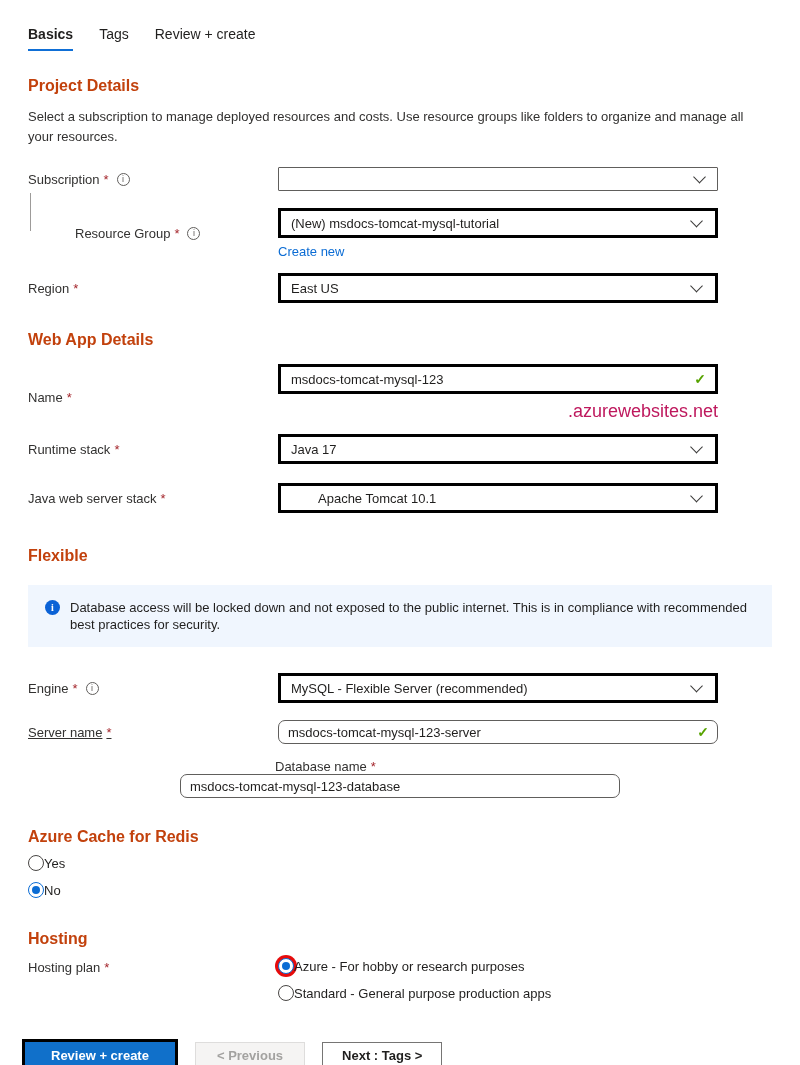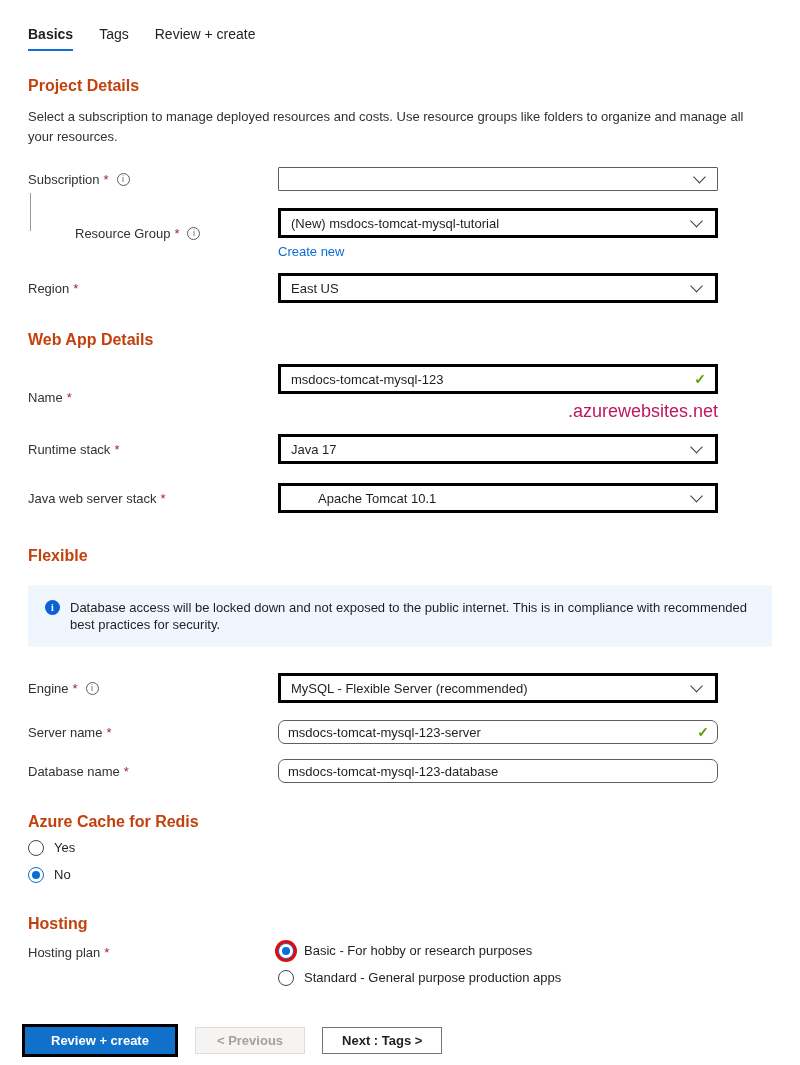--- a/index.html
+++ b/index.html
@@ -48,21 +48,21 @@
 
   
   .banner { position:relative; background:#f0f6fe; padding:14px 22px 14px 42px; max-width:744px;
     line-height:17px; color:#201f1e; }
   .banner-icon { position:absolute; left:17px; top:15px; width:15px; height:15px; border-radius:50%;
     background:#0b62d6; color:#fff; font-size:10px; font-weight:700; display:flex; align-items:center;
     justify-content:center; font-family:"Liberation Serif", serif; }
 
   
   .radio-group { display:flex; flex-direction:column; gap:11px; }
-  .radio-opt { display:flex; gap:10px; cursor:pointer; }
+  .radio-opt { display:flex; align-items:center; gap:0; cursor:pointer; }
   .radio { width:16px; height:16px; border:1px solid #484644; border-radius:50%; background:#fff;
     display:flex; align-items:center; justify-content:center; flex-shrink:0; }
   .radio.selected { border:1px solid #0b6cd4; }
   .radio.selected::after { content:""; width:8px; height:8px; border-radius:50%; background:#0b6cd4; }
   .red-ring { border-radius:50%; box-shadow:0 0 0 3px #e60b0b; }
   .radio-label { color:#201f1e; }
 
   
   .footer { margin-top:38px; display:flex; align-items:center; gap:17px; margin-left:-6px; }
   .btn { height:27px; font:700 13px "Liberation Sans", sans-serif; cursor:pointer; }
@@ -200,34 +200,34 @@
       <div class="field-col">
         <div class="red-box">
           <div class="dropdown" style="border-color:#fff;">
             <span class="dd-value">MySQL - Flexible Server (recommended)</span>
             <span class="chevron"></span>
           </div>
         </div>
       </div>
     </div>
 
-    <div class="row" style="margin-bottom:15px;">
+    <div class="row" style="margin-bottom:15px;text-decoration:underline;">
       <div class="label-col">
         <span>Server name</span>
         <span class="req">*</span>
       </div>
       <div class="field-col">
         <div class="text-wrap">
           <input class="text-input" value="msdocs-tomcat-mysql-123-server" style="">
           <span class="check-icon">✓</span>
         </div>
       </div>
     </div>
 
-    <div class="row" style="margin-bottom:30px;">
+    <div class="row" style="margin-bottom:30px;flex-direction:column;">
       <div class="label-col">
         <span>Database name</span>
         <span class="req">*</span>
       </div>
       <div class="field-col">
         <div class="text-wrap">
           <input class="text-input" value="msdocs-tomcat-mysql-123-database" style="">
         </div>
       </div>
     </div>
@@ -251,21 +251,21 @@
     <div class="section-title" style="margin-bottom:10px;">Hosting</div>
     <div class="row" style="margin-bottom:0; align-items:flex-start;">
       <div class="label-col" style="margin-top:2px;">
         <span>Hosting plan</span>
         <span class="req">*</span>
       </div>
       <div class="field-col" style="width:480px;">
         <div class="radio-group">
           <div class="radio-opt">
             <span class="radio selected red-ring"></span>
-            <span class="radio-label">Basic - For hobby or research purposes</span>
+            <span class="radio-label">Azure - For hobby or research purposes</span>
           </div>
           <div class="radio-opt">
             <span class="radio"></span>
             <span class="radio-label">Standard - General purpose production apps</span>
           </div>
         </div>
       </div>
     </div>
 
     <div class="footer">

